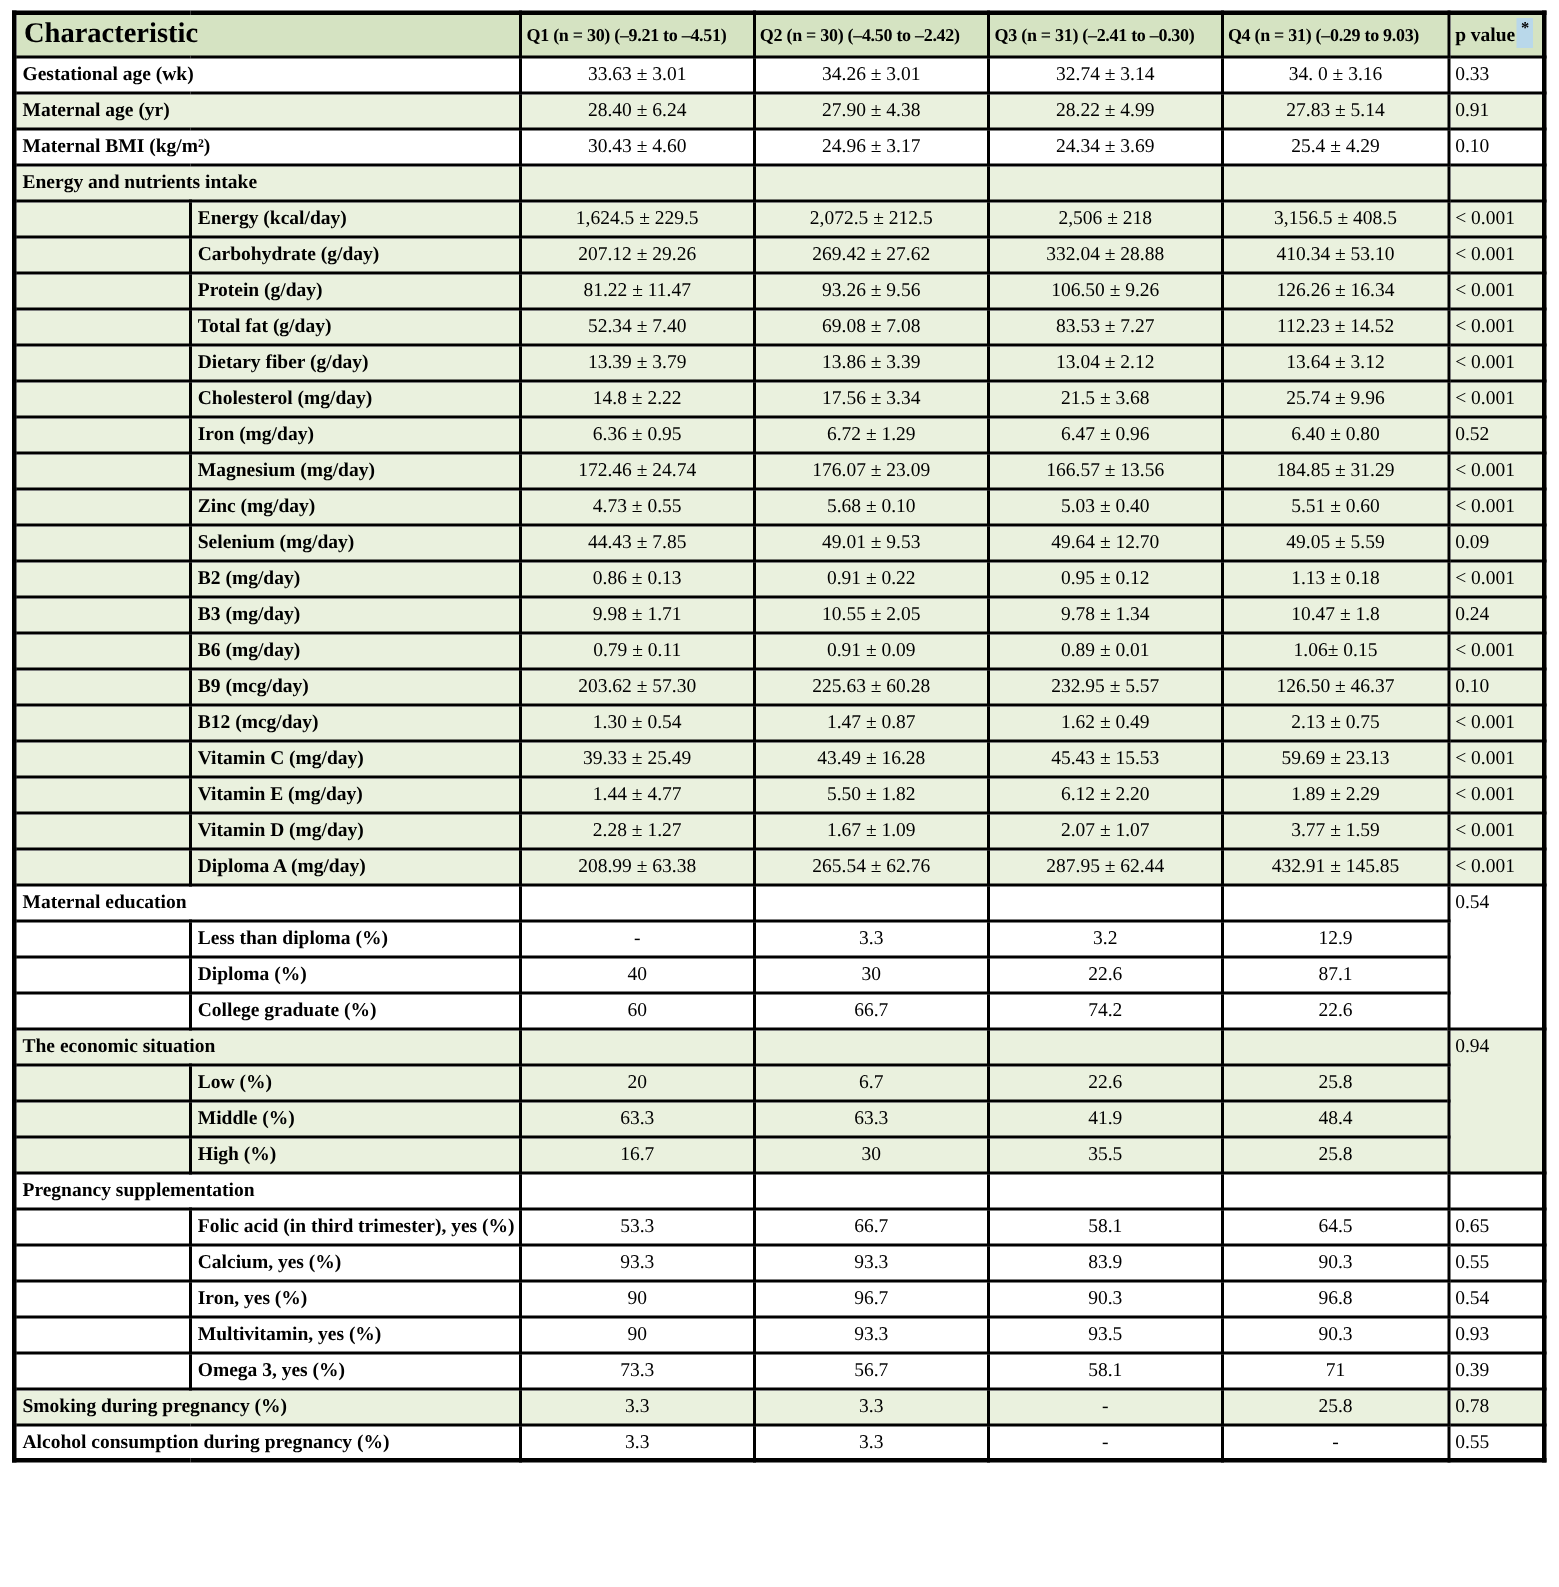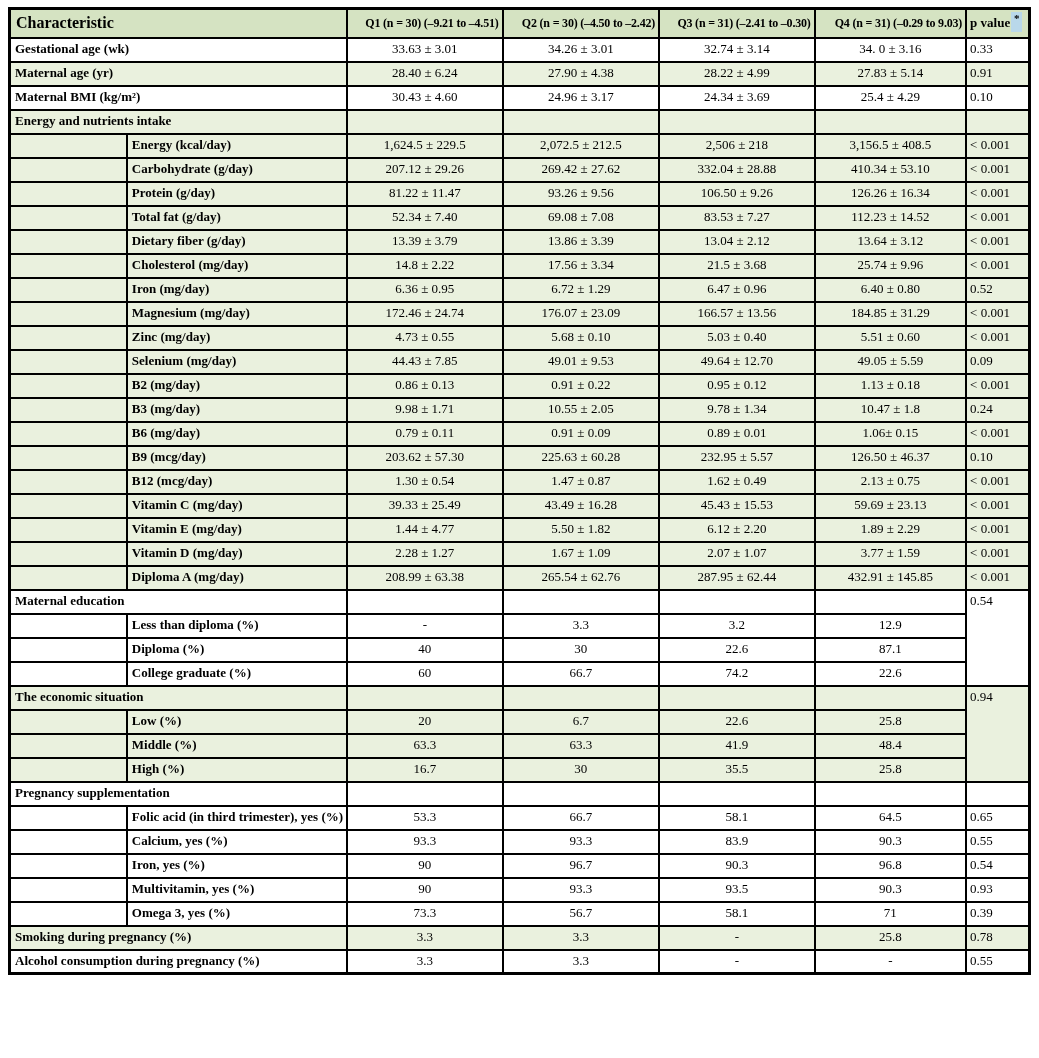--- a/index.html
+++ b/index.html
@@ -27,28 +27,28 @@
     line-height: 1.1;
     height: 24px;
     padding: 1px 3px;
     overflow: hidden;
     white-space: nowrap;
     box-sizing: border-box;
   }
   .char-table thead th {
     background: #d5e3c2;
     font-weight: bold;
-    text-align: right;
+    text-align: left;
     font-size: 12px;
     height: 29px;
     letter-spacing: -0.2px;
   }
   .char-table thead th.col-char {
     text-align: left;
-    font-size: 16px;
+    font-size: 19px;
     padding-left: 5px;
     letter-spacing: 0;
   }
   .char-table thead th.col-p {
     text-align: left;
     font-size: 13px;
     padding-left: 3px;
     letter-spacing: 0;
     vertical-align: bottom;
     margin-left: 48px;

